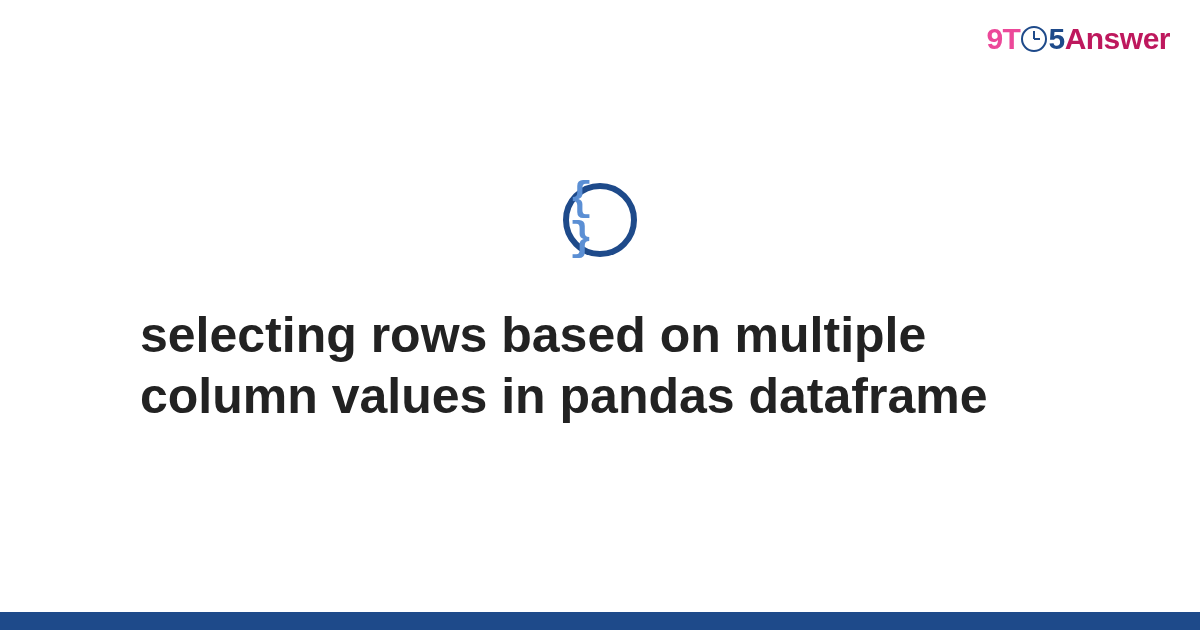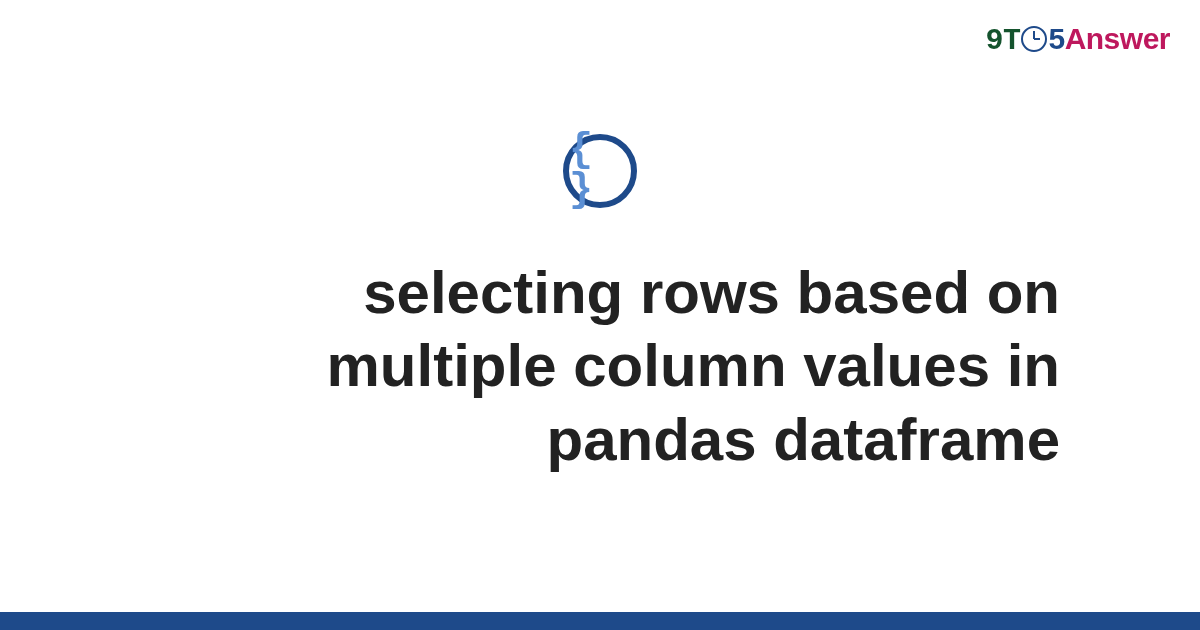--- a/index.html
+++ b/index.html
@@ -17,22 +17,21 @@
     }
     .brand {
       position: absolute;
       top: 22px;
       right: 30px;
       font-size: 30px;
       font-weight: 600;
       letter-spacing: -0.5px;
     }
     .brand .nine-t {
-      color: #14532d;
-      font-family: Liberation Mono, monospace;
+      color: #ec4899;
     }
     .brand .clock {
       display: inline-block;
       width: 26px;
       height: 26px;
       border: 2.5px solid #1e4a8a;
       border-radius: 50%;
       position: relative;
       vertical-align: -3px;
       margin: 0 1px;
@@ -89,24 +88,24 @@
     }
     .braces {
       font-size: 40px;
       font-weight: 700;
       color: #5b8fd4;
       font-family: 'Courier New', monospace;
       letter-spacing: -2px;
       line-height: 1;
     }
     .title {
-      font-size: 60px;
+      font-size: 50px;
       font-weight: 700;
       color: #222222;
-      text-align: right;
+      text-align: left;
       line-height: 1.22;
       max-width: 1000px;
       padding: 0 40px;
     }
     .bottom-bar {
       position: absolute;
       bottom: 0;
       left: 0;
       width: 100%;
       height: 18px;

